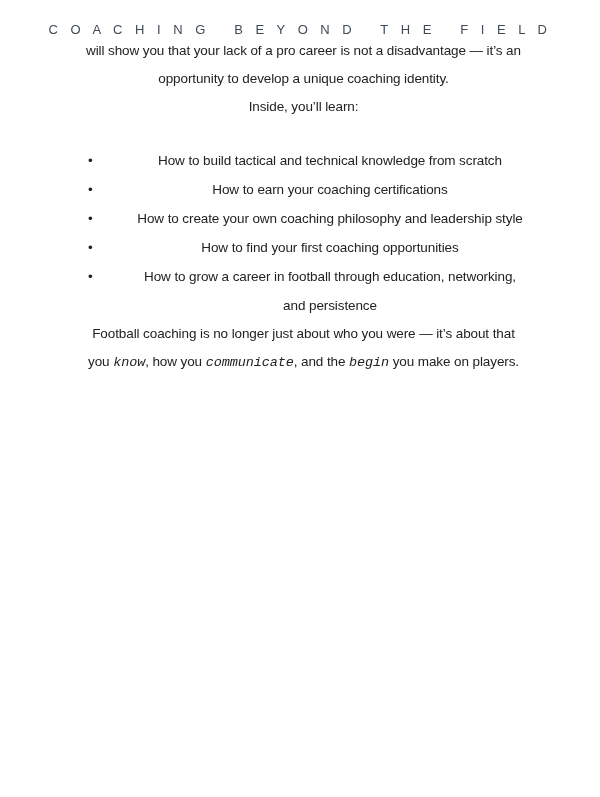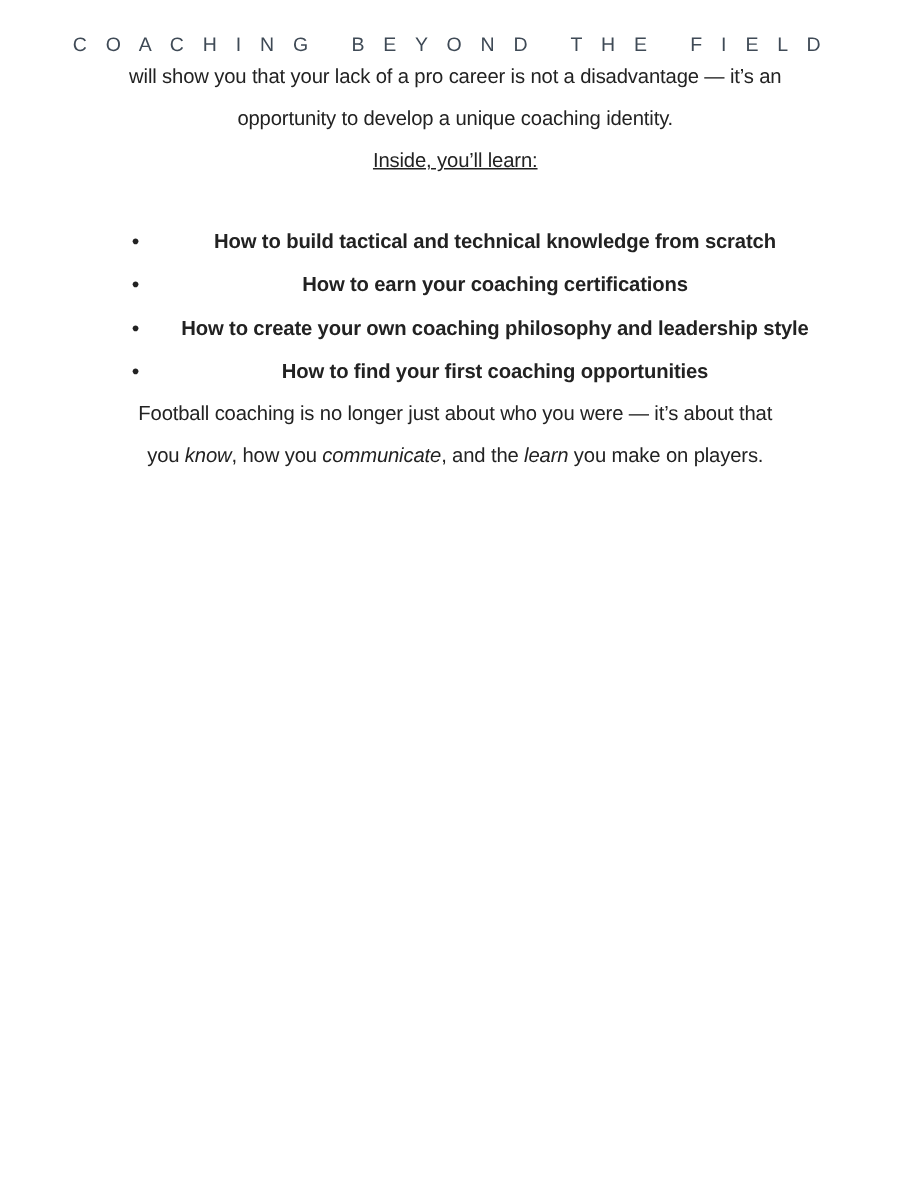--- a/index.html
+++ b/index.html
@@ -32,61 +32,62 @@
     text-align: center;
   }
   .content p {
     margin: 0;
     font-size: 13.5px;
     line-height: 28px;
     letter-spacing: -0.1px;
     white-space: pre;
   }
   .intro-paragraph   { margin-top: 23px; }
-  .lead-in           { margin-top: 19px; text-decoration: underline; }
+  .lead-in           { margin-top: 19px; }
   .learn-list {
     list-style: none;
     margin: 25px 0 0 0;
     padding: 0;
     font-size: 13.5px;
     line-height: 29px;
     letter-spacing: -0.1px;
   }
   .learn-list li {
     position: relative;
     padding-left: 53px;
     white-space: pre;
-    font-weight: bold;
   }
   .learn-list li::before {
     content: "\2022";
     position: absolute;
     left: 31px;
     top: 0;
   }
   .summary-paragraph { margin-top: 16px; }
   .closing-line      { margin-top: 19px; }
-  .summary-paragraph i { font-style: italic; }
+  .summary-paragraph i { font-style: italic; font-family: Liberation Mono, monospace; }
 </style>
 </head>
 <body>
 
 <div class="page" style="--bg: #ffffff; --title-text: #3f4a56; --body-text: #222222;">
   <h1 class="page-title">C O A C H I N G   B E Y O N D   T H E   F I E L D</h1>
 
   <div class="content">
     <p class="intro-paragraph">will show you that your lack of a pro career is not a disadvantage — it’s an
 opportunity to develop a unique coaching identity.</p>
 
     <p class="lead-in">Inside, you’ll learn:</p>
 
     <ul class="learn-list" id="learn-list">
         <li>How to build tactical and technical knowledge from scratch</li>
         <li>How to earn your coaching certifications</li>
         <li>How to create your own coaching philosophy and leadership style</li>
         <li>How to find your first coaching opportunities</li>
+        <li>How to grow a career in football through education, networking,
+and persistence</li>
       </ul>
 
     <p class="summary-paragraph" id="summary-paragraph"><span>Football coaching is no longer just about who you were — it’s about that</span>
-<span>you </span><i>know</i><span>, how you </span><i>communicate</i><span>, and the </span><i>learn</i><span> you make on players.</span></p>
+<span>you </span><i>know</i><span>, how you </span><i>communicate</i><span>, and the </span><i>begin</i><span> you make on players.</span></p>
 
   </div>
 </div>
 
 </body></html>

